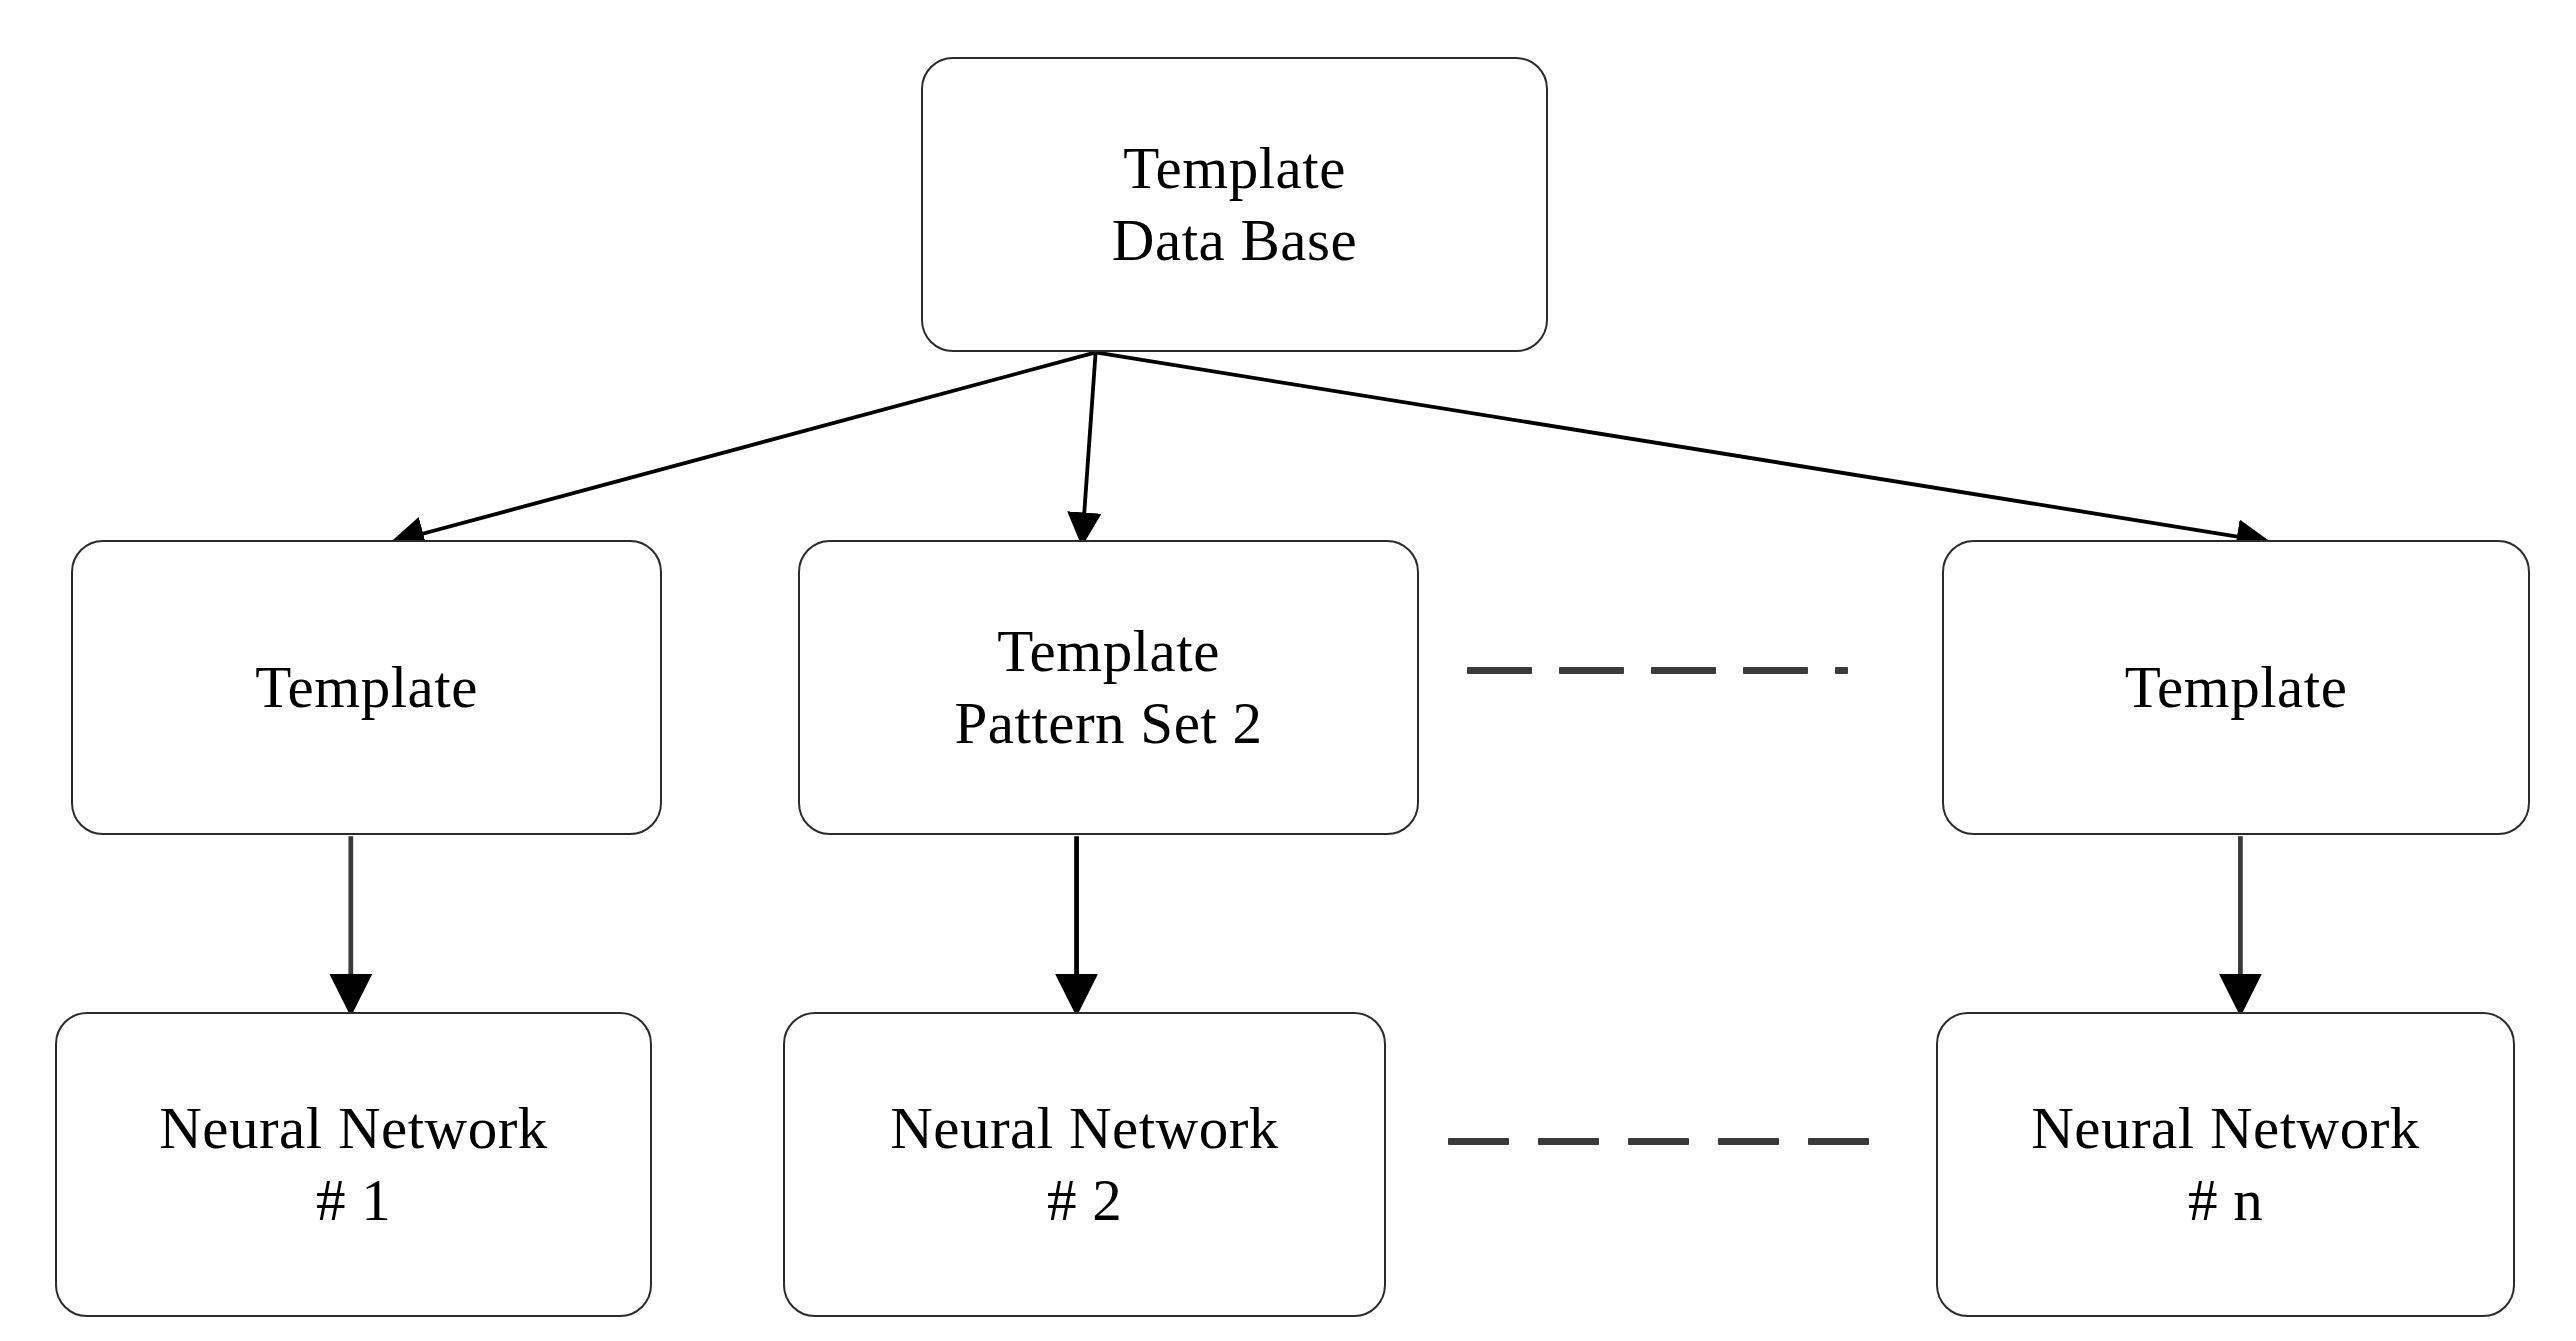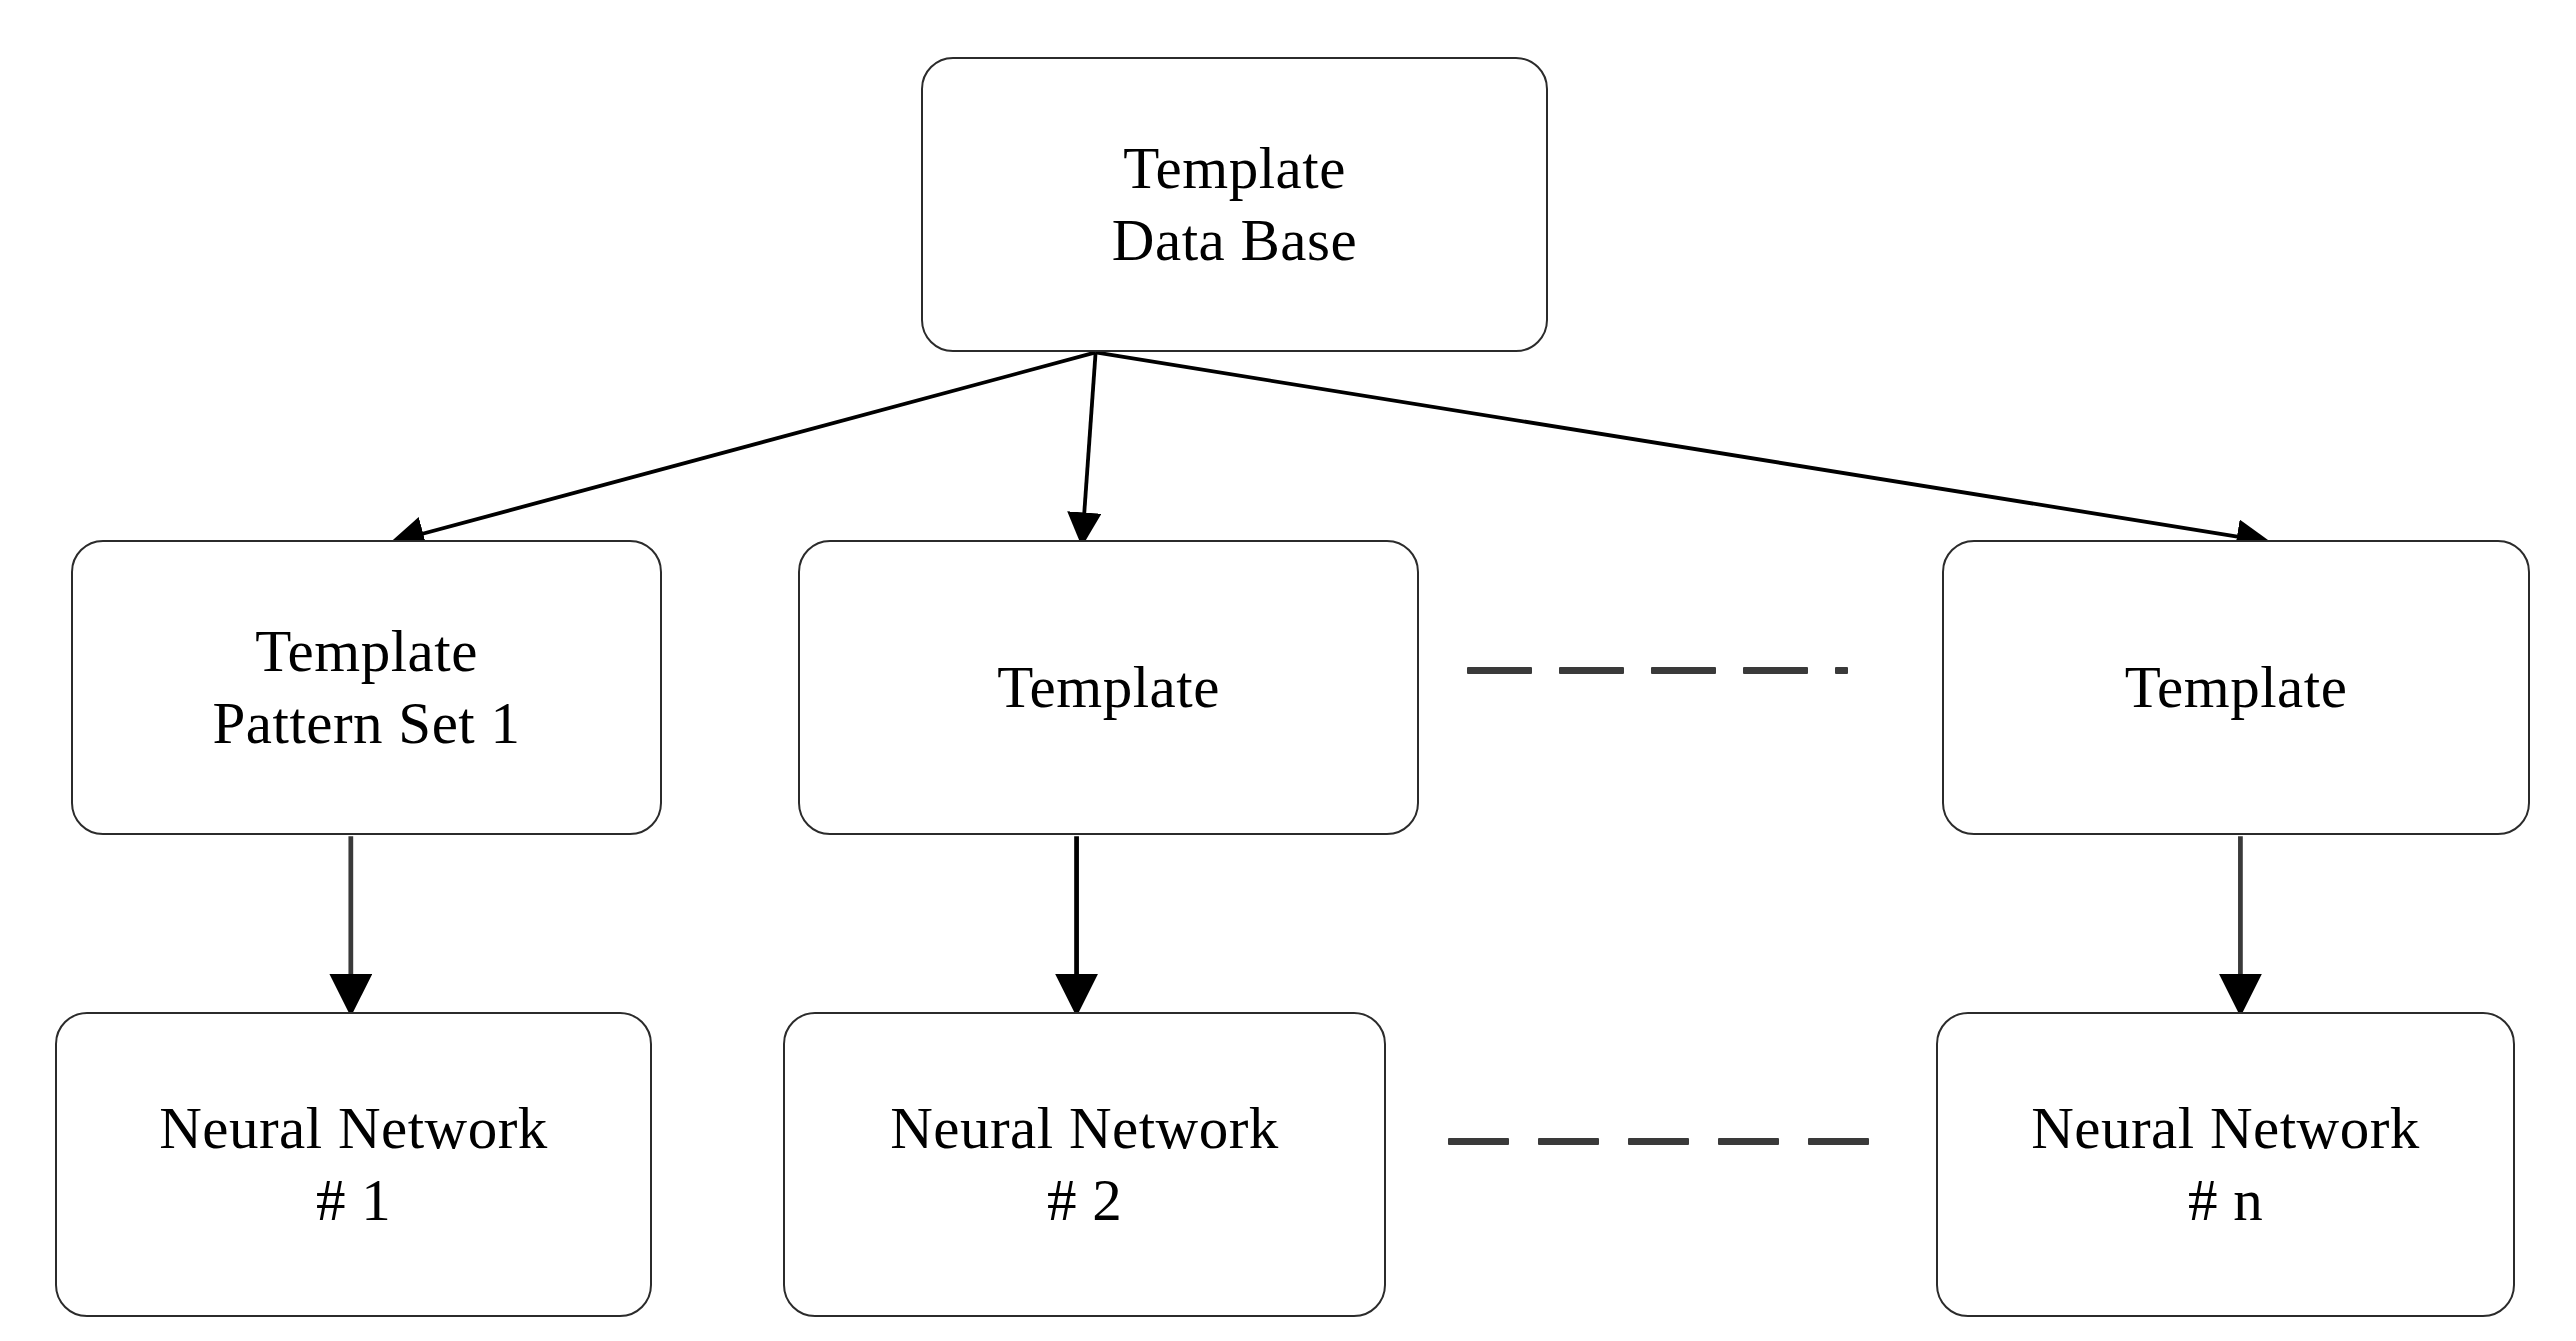--- a/index.html
+++ b/index.html
@@ -93,25 +93,25 @@
     <path d="M 2352 856 L 2352 1038" fill="none" stroke="#3a3a3a" stroke-width="5" marker-end="url(#ah)"></path>
   </svg>
 
   <div class="node" id="node-root">
     <span class="line1">Template</span>
     <span class="line2">Data Base</span>
   </div>
 
   <div class="node" id="node-tps-1">
     <span class="line1">Template</span>
-    <span class="line2">Pattern Set 1</span>
   </div>
 
   <div class="node" id="node-tps-2">
     <span class="line1">Template</span>
+    <span class="line2">Pattern Set 2</span>
   </div>
 
   <div class="ellipsis-dashes" id="ellipsis-middle">
     <span class="dash" style="width:65px;"></span>
     <span class="dash" style="width:65px; margin-left:27px;"></span>
     <span class="dash" style="width:65px; margin-left:27px;"></span>
     <span class="dash" style="width:65px; margin-left:27px;"></span>
     <span class="dash" style="width:13.3px; margin-left:27px;"></span>
   </div>
 

